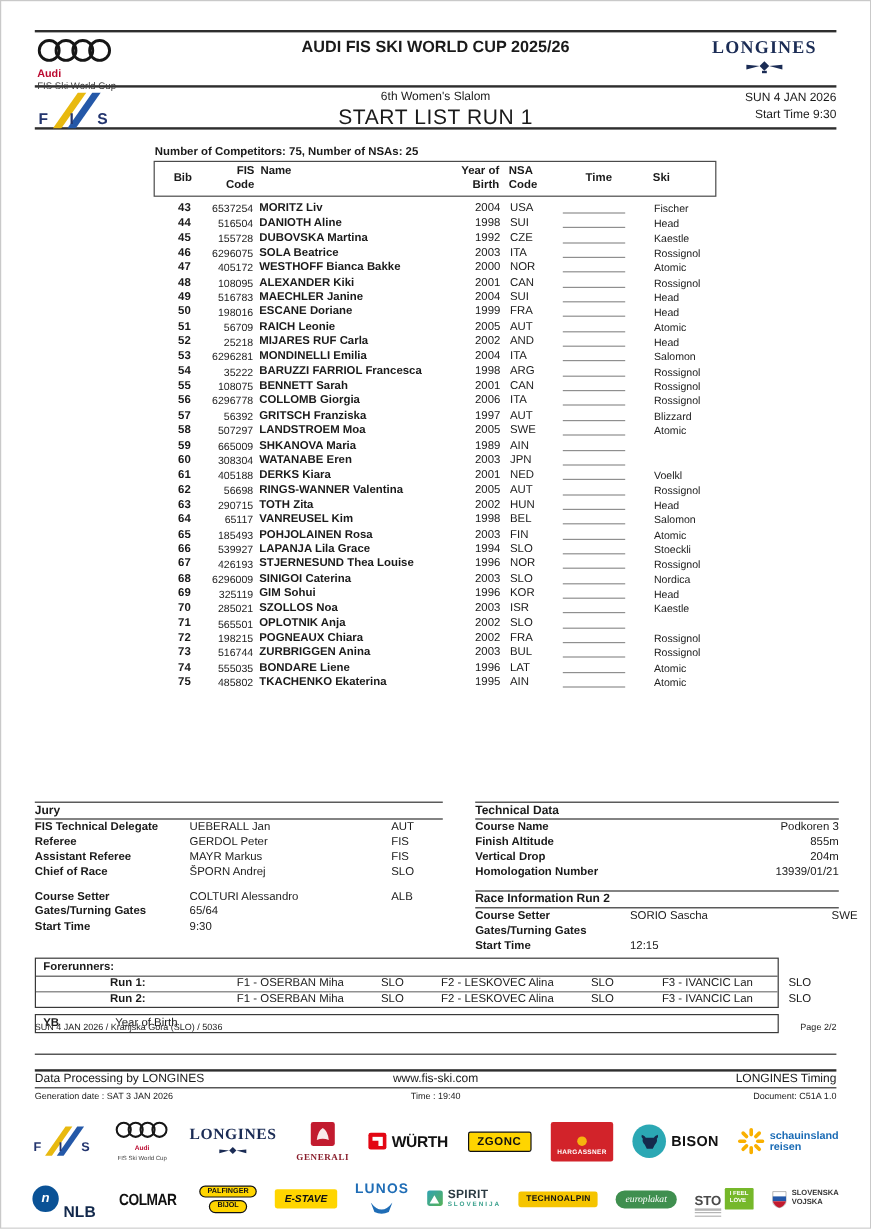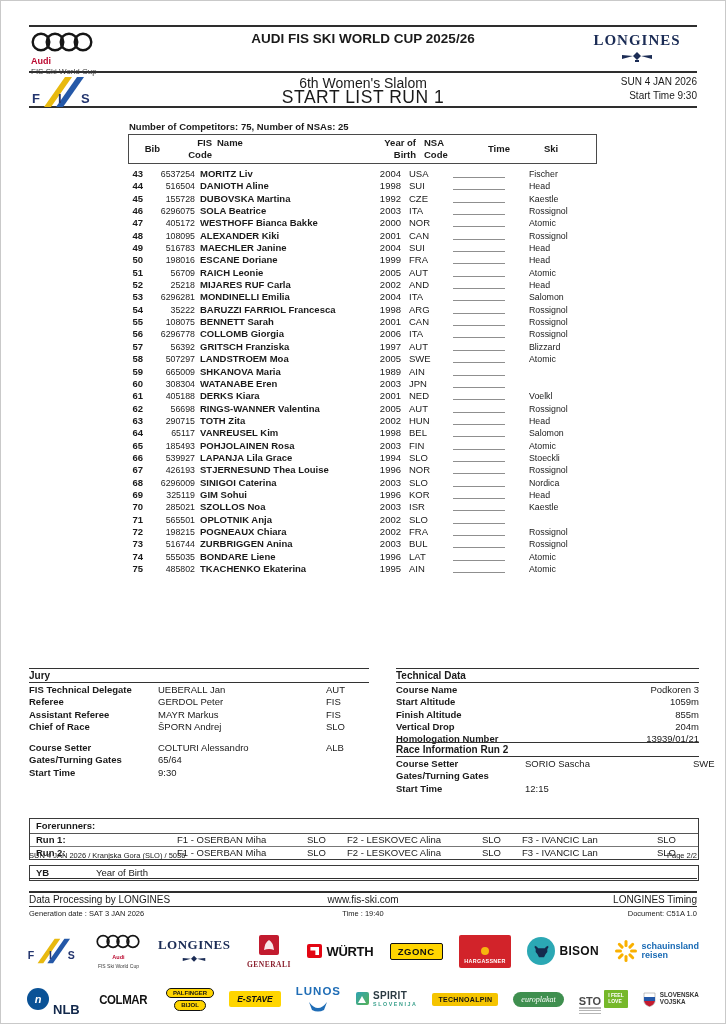--- a/index.html
+++ b/index.html
@@ -13,37 +13,37 @@
   
   .audi-block{position:absolute;left:30px;top:29px;width:120px;}
   .audi-rings{display:block;}
   .audi-brand{font-size:9px;font-weight:bold;color:#bb0a30;margin-top:2px;}
   .audi-sub{font-size:8px;color:#3c3c3c;margin-top:1px;}
   .h-title{position:absolute;left:163px;right:163px;top:30px;text-align:center;font-size:13.5px;font-weight:bold;}
   .h-loc{position:absolute;left:163px;right:163px;top:53px;text-align:center;font-size:12.5px;font-weight:bold;}
   .longines-block{position:absolute;right:28px;top:31px;width:120px;text-align:center;}
   .longines-word{font-family:"Liberation Serif","DejaVu Serif",serif;font-size:15px;font-weight:bold;color:#1b2c55;letter-spacing:1px;}
   .fis-logo{position:absolute;left:30px;top:76px;}
-  .h-event{position:absolute;left:163px;right:163px;top:74px;text-align:center;font-size:14px;}
+  .h-event{position:absolute;left:163px;right:163px;top:74px;text-align:center;font-size:10px;}
   .h-doctitle{position:absolute;left:163px;right:163px;top:86px;text-align:center;font-size:17.5px;letter-spacing:.5px;}
   .h-date{position:absolute;right:28px;top:75px;font-size:10px;text-align:right;}
   .h-stime{position:absolute;right:28px;top:89px;font-size:10px;text-align:right;}
 
   
   .tbl-summary{position:absolute;left:128px;top:120px;font-size:9.5px;font-weight:bold;}
   .tbl-headbox{position:absolute;left:127px;top:133px;width:469px;height:30px;border:1.2px solid #4a4a4a;box-sizing:border-box;display:flex;}
   .hcell{font-size:9.5px;font-weight:bold;line-height:12.5px;display:flex;flex-direction:column;justify-content:center;box-sizing:border-box;}
   .h-bib{width:31px;text-align:right;}
   .h-fis{width:52px;text-align:right;}
   .h-name{flex:1;padding-left:5px;justify-content:flex-start;padding-top:2px;}
   .h-yob{width:38px;text-align:right;}
   .h-nsa{width:46px;padding-left:8px;}
   .h-time{width:74px;text-align:center;}
   .h-ski{width:60px;padding-left:8px;}
-  .tbl-rows{position:absolute;left:111px;top:167px;width:469px;}
+  .tbl-rows{position:absolute;left:127px;top:167px;width:469px;}
   .trow{display:flex;height:12.35px;line-height:12.35px;font-size:9.5px;}
   .cell{box-sizing:border-box;white-space:nowrap;overflow:visible;}
   .c-bib{width:31px;text-align:right;font-weight:bold;}
   .c-fis{width:52px;text-align:right;font-size:8.8px;color:#222;}
   .c-name{flex:1;padding-left:5px;font-weight:bold;}
   .c-yob{width:38px;text-align:right;}
   .c-nsa{width:46px;padding-left:8px;}
   .c-time{width:74px;position:relative;}
   .time-line{position:absolute;left:6px;top:9px;width:52px;border-bottom:1px solid #8f8f8f;}
   .c-ski{width:60px;padding-left:8px;font-size:8.8px;}
@@ -54,25 +54,25 @@
   .sec-jury{left:28px;top:667px;width:340px;}
   .sec-tech{left:395px;top:667px;width:303px;}
   .sec-run1{left:28px;top:741px;width:340px;}
   .sec-run2{left:395px;top:741px;width:303px;}
   .irow{display:grid;grid-template-columns:129px 168px 1fr;line-height:12.3px;}
   .irow .lbl{font-weight:bold;}
   .trowi{display:flex;justify-content:space-between;line-height:12.3px;}
   .trowi .lbl{font-weight:bold;}
 
   
-  .box{position:absolute;left:28px;width:670px;border:1.2px solid #3a3a3a;box-sizing:border-box;font-size:9.5px;margin-top:20px;}
+  .box{position:absolute;left:28px;width:620px;border:1.2px solid #3a3a3a;box-sizing:border-box;font-size:9.5px;}
   .box-fore{top:797px;}
   .box-legend{top:844px;}
   .box-title{font-weight:bold;padding:1px 6px;border-bottom:1px solid #555;line-height:11.5px;}
-  .frow{display:grid;grid-template-columns:141px 130px 40px 135px 40px 135px 1fr;padding:0 6px;line-height:12px;border-bottom:1px solid #777;}
+  .frow{display:grid;grid-template-columns:141px 130px 40px 135px 40px 135px 1fr;padding:0 6px;line-height:12px;border-bottom:1px solid #777;text-align:center;}
   .frow:last-child{border-bottom:none;}
   .frow .lbl{font-weight:bold;}
   .lrow{display:grid;grid-template-columns:60px 1fr;padding:1px 6px;line-height:12px;}
   .lrow .lbl{font-weight:bold;}
 
   
   .f-line1{position:absolute;left:28px;right:28px;top:850px;display:flex;justify-content:space-between;font-size:7.5px;color:#222;}
   .f-line2{position:absolute;left:28px;right:28px;top:893px;display:grid;grid-template-columns:1fr auto 1fr;font-size:10px;}
   .f-line2 .r{text-align:right;}
   .f-line2 .c{text-align:right;}
@@ -585,24 +585,20 @@
   </div>
 
   <div class="sec sec-tech">
     <div class="sec-title">Technical Data</div>
     <div>
         <div class="trowi">
           <span class="lbl">Course Name</span>
           <span class="">Podkoren 3</span>
         </div>
         <div class="trowi">
-          <span class="lbl">Start Altitude</span>
-          <span class="">1059m</span>
-        </div>
-        <div class="trowi">
           <span class="lbl">Finish Altitude</span>
           <span class="">855m</span>
         </div>
         <div class="trowi">
           <span class="lbl">Vertical Drop</span>
           <span class="">204m</span>
         </div>
         <div class="trowi">
           <span class="lbl">Homologation Number</span>
           <span class="">13939/01/21</span>

